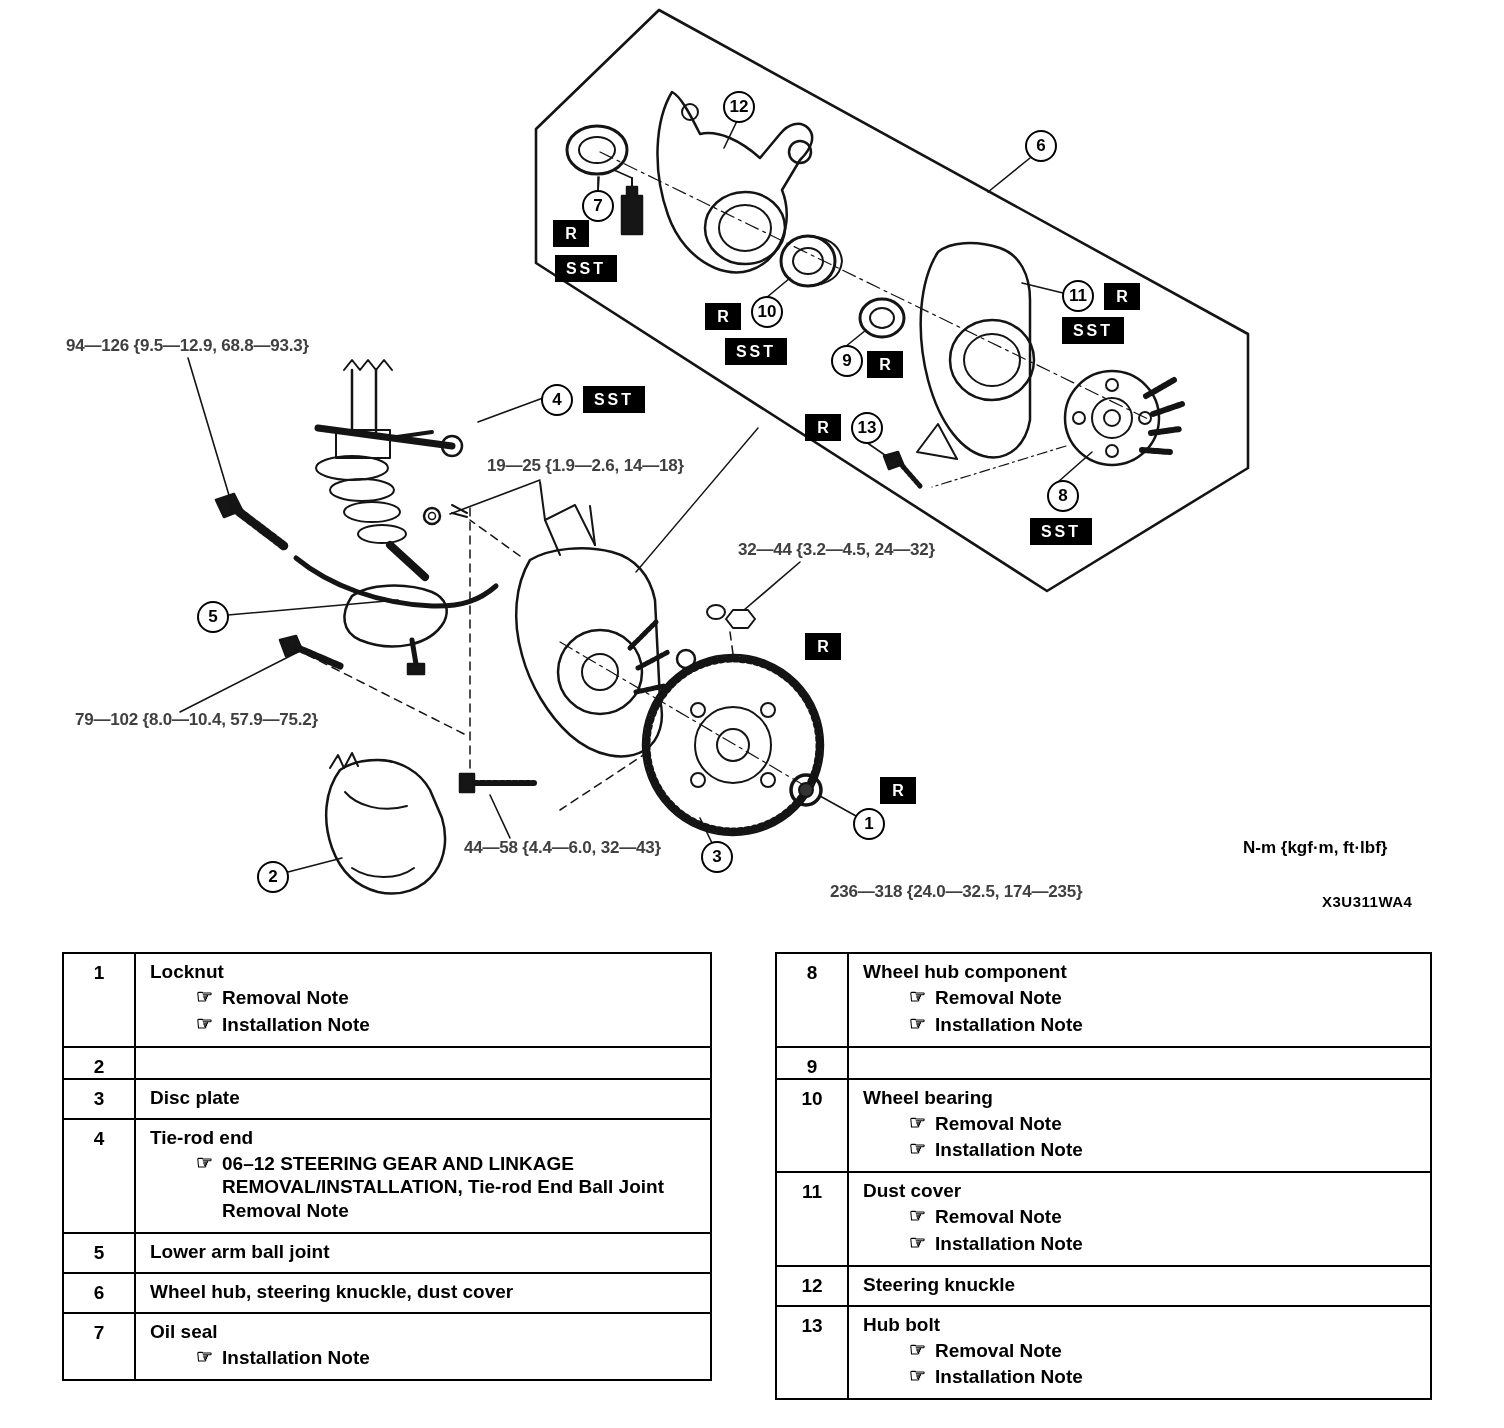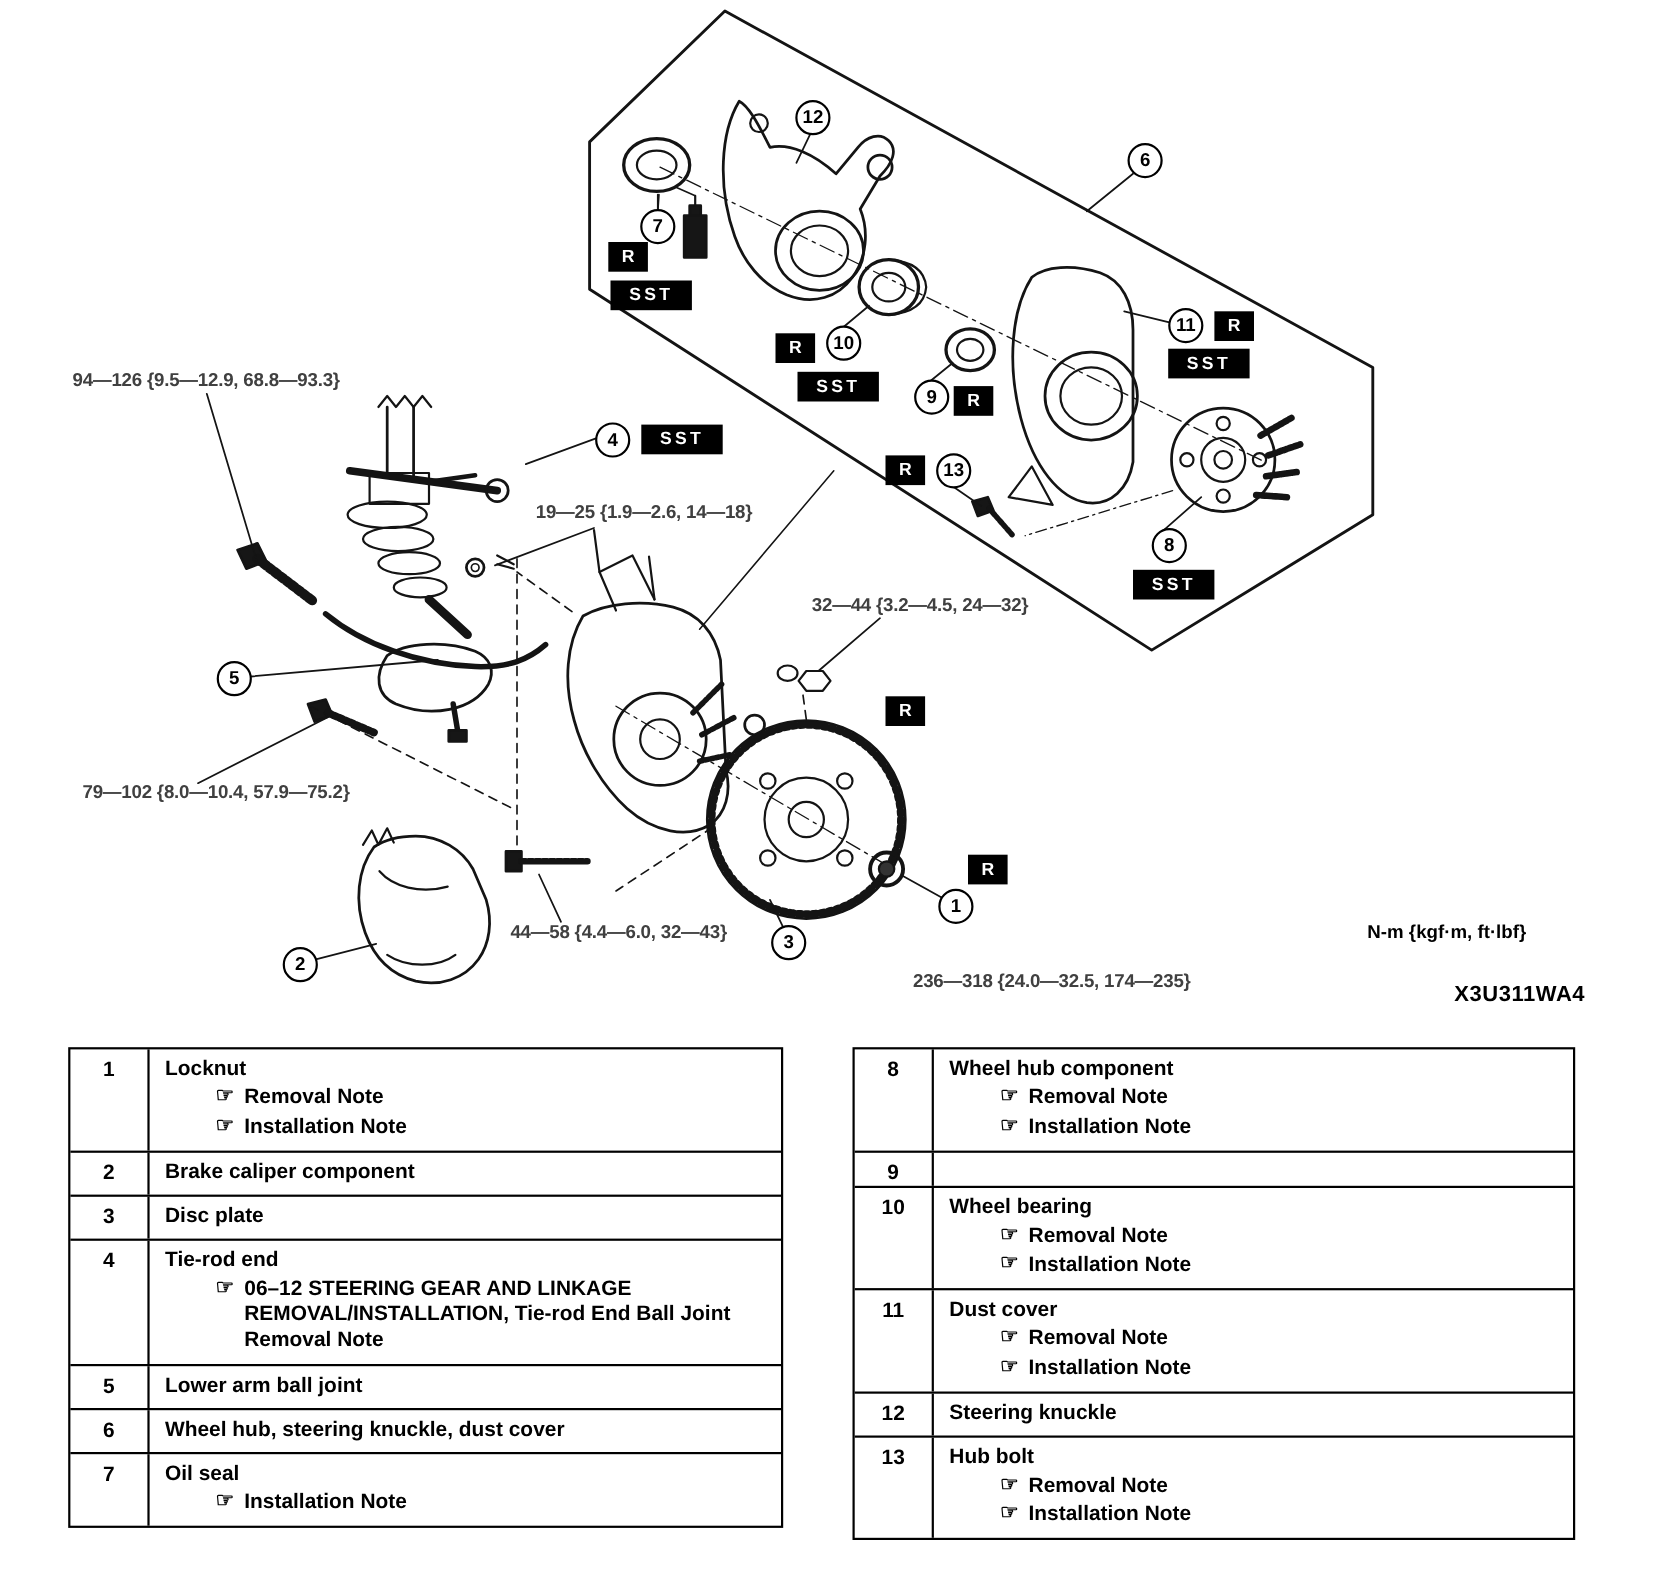--- a/index.html
+++ b/index.html
@@ -20,23 +20,23 @@
     position:absolute; width:32px; height:32px; border:2.5px solid #000;
     border-radius:50%; background:#fff; display:flex; align-items:center;
     justify-content:center; font-weight:bold; font-size:17px; z-index:5;
   }
   .badge {
     position:absolute; background:#000; color:#fff; font-weight:bold;
     font-size:16px; display:flex; align-items:center; justify-content:center;
     height:27px; z-index:5;
   }
   .badge.r { width:36px; }
-  .badge.sst { width:74px; letter-spacing:3px; }
+  .badge.sst { width:62px; letter-spacing:3px; }
   .unit { position:absolute; font-weight:bold; font-size:17px; white-space:nowrap;text-align:center; }
-  .figcode { position:absolute; font-weight:bold; font-size:20px; letter-spacing:0.5px; }
+  .figcode { position:absolute; font-weight:bold; font-size:15px; letter-spacing:0.5px; }
 
   .legend { position:absolute; border:2px solid #000; background:#fff; }
   .lrow { display:flex; border-top:2px solid #000; }
   .lrow:first-child { border-top:none; }
   .lnum {
     width:72px; flex:0 0 72px; border-right:2px solid #000;
     text-align:center; font-weight:bold; font-size:19px; padding-top:8px;
   }
   .lbody { flex:1; padding:7px 10px 9px 14px; }
   .ltitle { font-weight:bold; font-size:19px; }
@@ -286,23 +286,20 @@
         </div>
         <div class="lnote">
           <span class="hand">☞</span>
           <span class="ntext">Installation Note</span>
         </div>
       </div>
     </div>
 
     <div class="lrow">
       <div class="lnum">2</div>
-      <div class="lbody">
-        <div class="ltitle">Brake caliper component</div>
-      </div>
     </div>
 
     <div class="lrow">
       <div class="lnum">3</div>
       <div class="lbody">
         <div class="ltitle">Disc plate</div>
       </div>
     </div>
 
     <div class="lrow">

